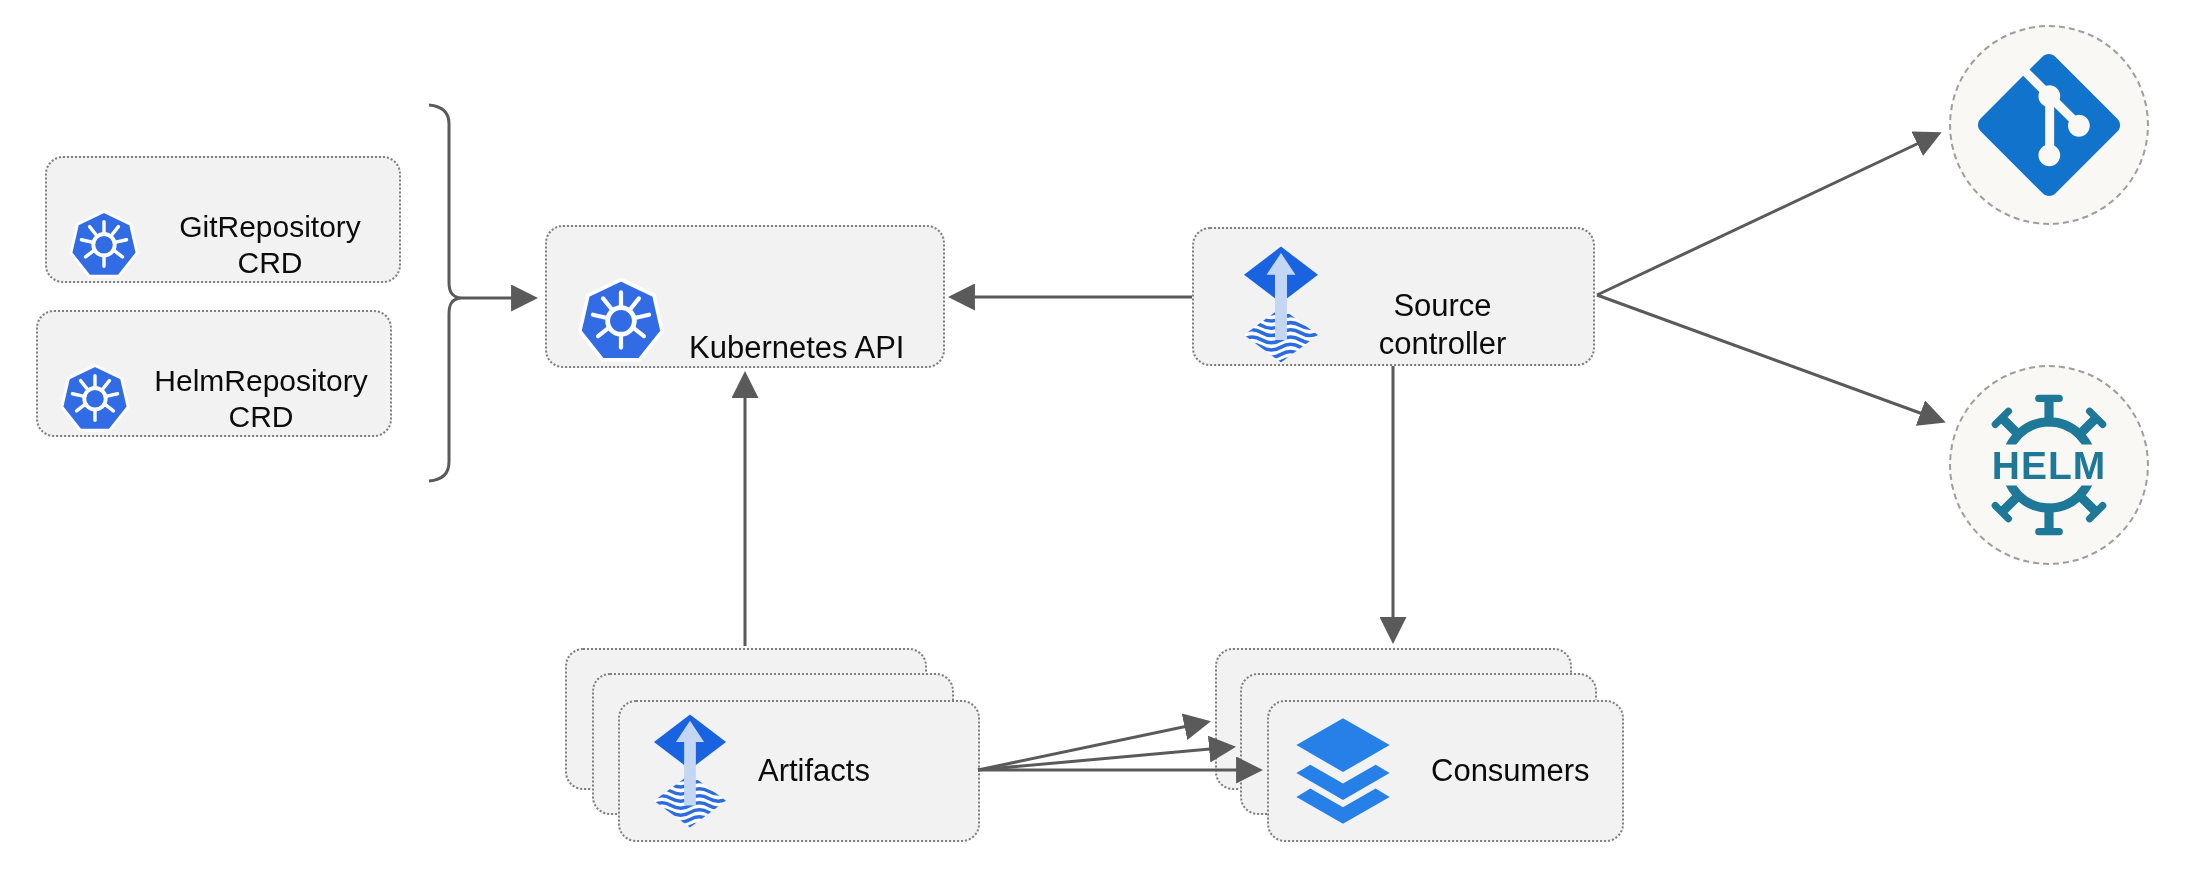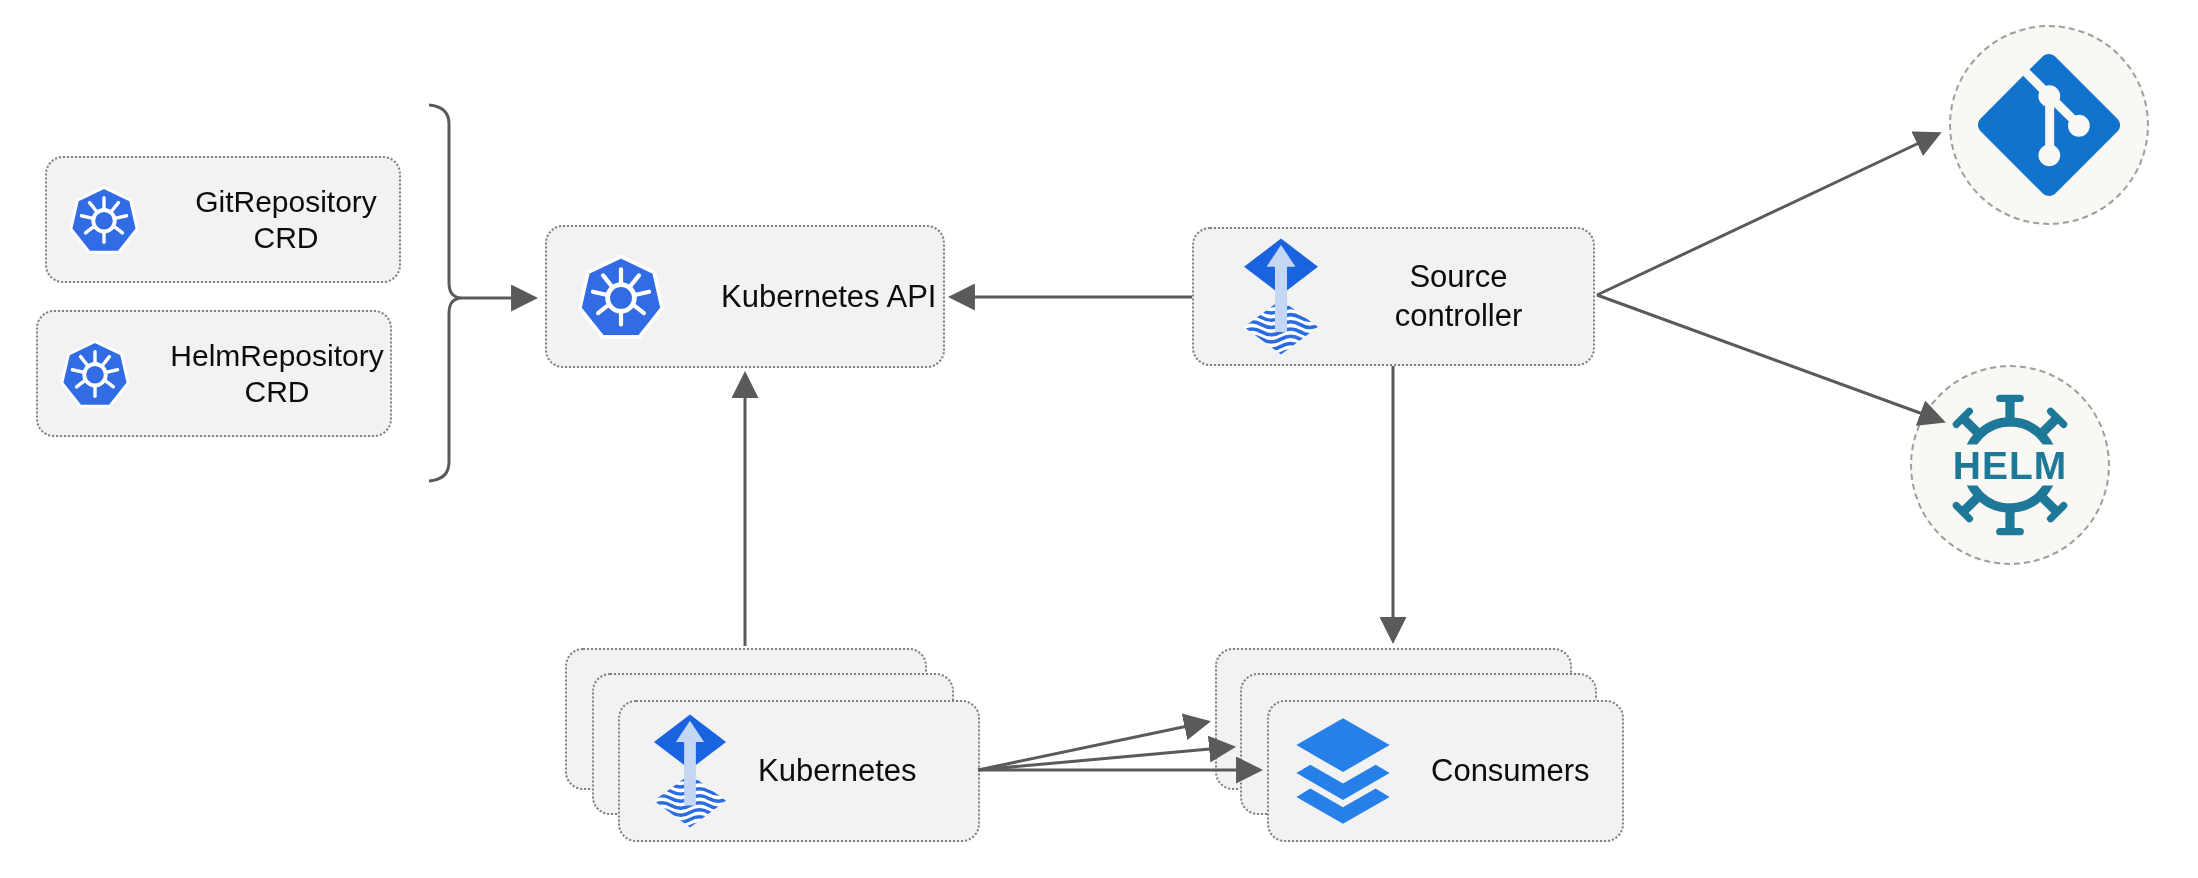--- a/index.html
+++ b/index.html
@@ -12,23 +12,22 @@
     overflow:hidden;
   }
   .edges{position:absolute;left:0;top:0;z-index:6;pointer-events:none;}
   .edge{stroke:#5a5a5a;stroke-width:3;fill:none;}
   .box{
     position:absolute;
     background:#f2f2f2;
     border:2.5px dotted #7e7e7e;
     border-radius:18px;
     box-sizing:border-box;
-    display:flex;align-items:center;
+    display:flex;align-items:flex-end;
     z-index:2;
-    gap:32px;
   }
   .node-label{
     flex:1;
     text-align:center;
     font-size:30px;
     line-height:1.2;
     white-space:pre-line;
     color:#0c0c0c;
   }
   .stack-layer{
@@ -161,42 +160,42 @@
     <div class="node-label" style="flex:none;font-size:31px;text-align:left;">Kubernetes API</div>
   </div>
 
   <div>
     <div class="stack-layer" style="left:565px;top:648px;width:362px;height:142px;z-index:1;"></div>
     <div class="stack-layer" style="left:592px;top:673px;width:362px;height:142px;z-index:2;"></div>
     <div class="stack-layer stack-front" style="left:618px;top:700px;width:362px;height:142px;z-index:3;padding-left:30px;">
       <svg class="icon" width="80" height="116" viewBox="0 0 100 148" style="margin-right:28px;">
           <use href="#flux-logo"></use>
         </svg>
-      <div class="node-label" style="flex:none;font-size:31px;text-align:left;">Kubernetes</div>
+      <div class="node-label" style="flex:none;font-size:31px;text-align:left;">Artifacts</div>
     </div>
   </div>
 
   <div>
     <div class="stack-layer" style="left:1215px;top:648px;width:357px;height:142px;z-index:1;"></div>
     <div class="stack-layer" style="left:1240px;top:673px;width:357px;height:142px;z-index:2;"></div>
     <div class="stack-layer stack-front" style="left:1267px;top:700px;width:357px;height:142px;z-index:3;padding-left:22px;">
       <svg class="icon" width="104" height="114" viewBox="0 0 100 110" style="margin-right:36px;">
           <use href="#layers-logo"></use>
         </svg>
       <div class="node-label" style="flex:none;font-size:31px;text-align:left;">Consumers</div>
     </div>
   </div>
 
   <div class="circle" style="left:1949px;top:25px;">
     <svg class="icon" width="150" height="150" viewBox="0 0 97 97">
         <use href="#git-logo"></use>
       </svg>
   </div>
 
-  <div class="circle" style="left:1910px;top:365px;justify-content:center;">
+  <div class="circle" style="left:1949px;top:365px;justify-content:center;">
     <svg class="icon" width="164" height="164" viewBox="0 0 160 160">
       <circle cx="80" cy="80" r="42" fill="none" stroke="#1e7898" stroke-width="9"></circle>
       <g stroke="#1e7898" stroke-width="9" stroke-linecap="round">
         <line x1="80" y1="38" x2="80" y2="18"></line>
         <line x1="50" y1="50" x2="36" y2="36"></line>
         <line x1="110" y1="50" x2="124" y2="36"></line>
         <line x1="80" y1="122" x2="80" y2="142"></line>
         <line x1="50" y1="110" x2="36" y2="124"></line>
         <line x1="110" y1="110" x2="124" y2="124"></line>
       </g>

